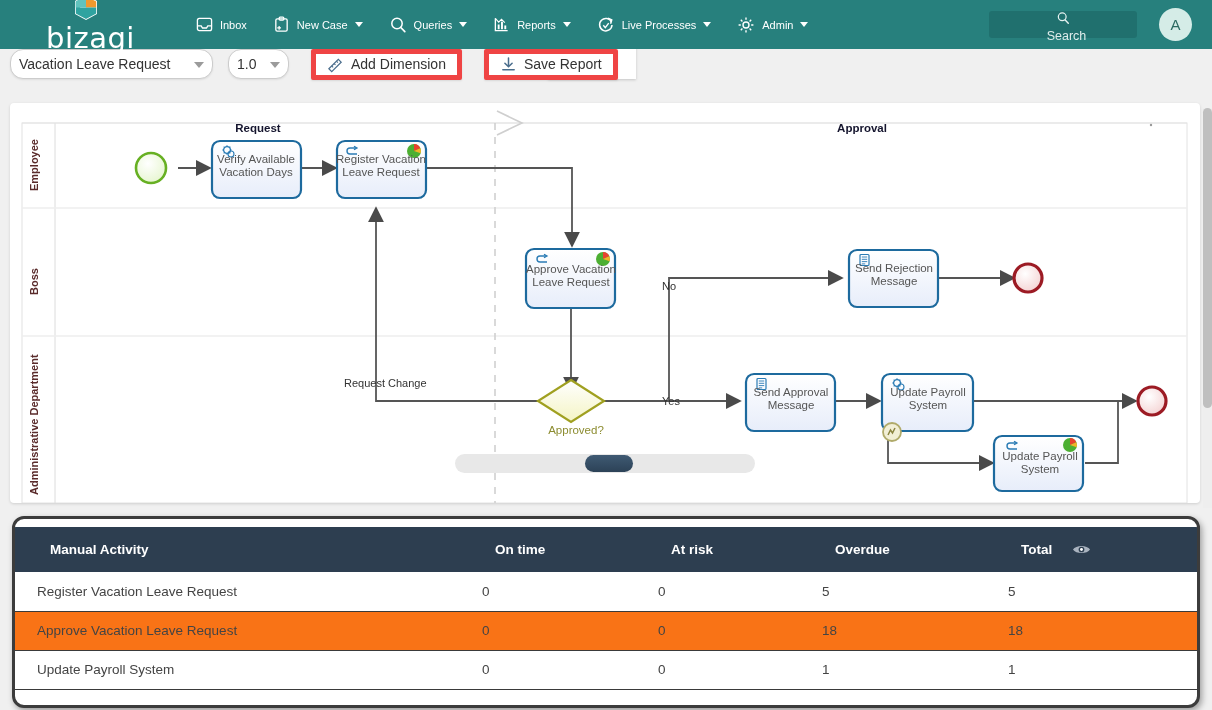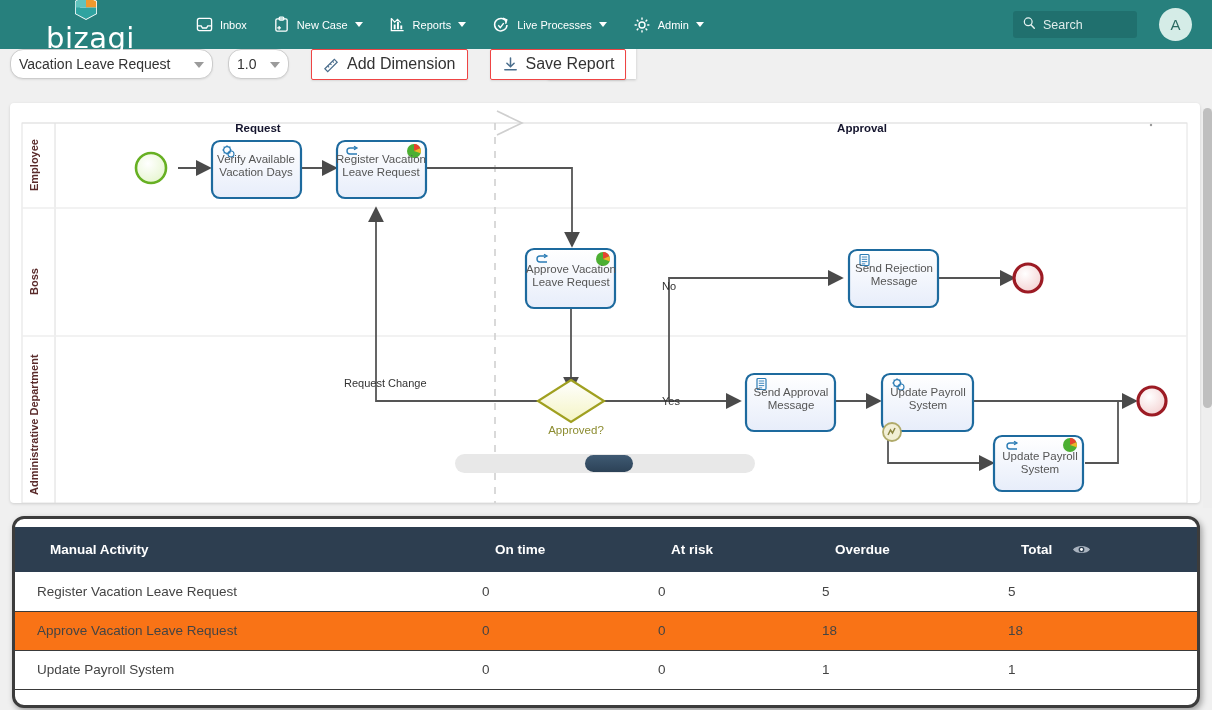--- a/index.html
+++ b/index.html
@@ -34,23 +34,23 @@
   .nav-item .nicon { margin-right: 7px; display: flex; align-items: center; }
   .caret {
     display: inline-block; margin-left: 7px;
     width: 0; height: 0;
     border-left: 4.5px solid transparent;
     border-right: 4.5px solid transparent;
     border-top: 5px solid #ffffff;
   }
   #search-box {
     position: absolute; right: 75px; top: 11px;
-    width: 124px; height: 27px;
+    width: 148px; height: 27px;
     background: #20706e; border-radius: 3px;
-    display: flex; align-items: center; padding: 0 9px;
+    display: flex; align-items: center; padding: 0 9px; flex-direction: column;
   }
   #search-box .stext { color: #dfeceb; font-size: 12.5px; margin-left: 7px; }
   #avatar {
     position: absolute; right: 20px; top: 8px;
     width: 33px; height: 33px; border-radius: 50%;
     background: #d5ece7; color: #2d6b62;
     display: flex; align-items: center; justify-content: center;
     font-size: 15px;
   }
 
@@ -83,23 +83,23 @@
   #sel-process { margin-left: 10px; width: 203px; padding-left: 8px; }
   #sel-version { margin-left: 15px; width: 61px; padding-left: 8px; }
   .sel-caret {
     position: absolute; right: 8px; top: 12px;
     width: 0; height: 0;
     border-left: 5px solid transparent;
     border-right: 5px solid transparent;
     border-top: 6px solid #9b9b9b;
   }
   .tb-btn {
-    background: #ffffff; border: 1px solid #ef4444; border-radius: 2px;
+    background: #ffffff; border: 5px solid #ef4444; border-radius: 2px;
     height: 31px; display: flex; align-items: center;
-    padding: 0 11px; font-size: 16px; color: #333;
+    padding: 0 11px; font-size: 14px; color: #333;
     box-shadow: 0 1px 2px rgba(0,0,0,0.10); cursor: pointer;
   }
   #btn-adddim { margin-left: 22px; }
   #btn-savereport { margin-left: 22px; }
   .tb-btn .bicon { margin-right: 7px; display:flex; align-items:center; }
 
   
   #diagram-panel {
     position: absolute; left: 10px; top: 103px;
     width: 1190px; height: 400px;
@@ -194,20 +194,30 @@
         <svg width="17" height="17" viewBox="0 0 18 18">
             <rect x="3" y="3" width="12" height="13" rx="1.5" fill="none" stroke="#fff" stroke-width="1.4"></rect>
             <rect x="6.5" y="1.3" width="5" height="3" rx="1" fill="none" stroke="#fff" stroke-width="1.3"></rect>
             <path d="M4.5 12.5h4M6.5 10.5v4" stroke="#fff" stroke-width="1.3"></path>
           </svg>
       </span>
       <span>New Case</span>
       <span class="caret"></span>
     </div>
 
+    <div class="nav-item">
+      <span class="nicon">
+        <svg width="18" height="18" viewBox="0 0 18 18">
+            <circle cx="8" cy="7.5" r="5.2" fill="none" stroke="#fff" stroke-width="1.5"></circle>
+            <path d="M11.8 11.5l4 4.2" stroke="#fff" stroke-width="1.7" stroke-linecap="round"></path>
+          </svg>
+      </span>
+      <span>Queries</span>
+      <span class="caret"></span>
+    </div>
 
     <div class="nav-item">
       <span class="nicon">
         <svg width="17" height="17" viewBox="0 0 18 18">
             <path d="M2.5 2.5v13h13" fill="none" stroke="#fff" stroke-width="1.4"></path>
             <rect x="5" y="9" width="2" height="5" fill="#fff"></rect>
             <rect x="8.5" y="6" width="2" height="8" fill="#fff"></rect>
             <rect x="12" y="10" width="2" height="4" fill="#fff"></rect>
             <path d="M2.5 2.5l3.5 4 3-3 3.5 3.5" fill="none" stroke="#fff" stroke-width="1.1"></path>
           </svg>

